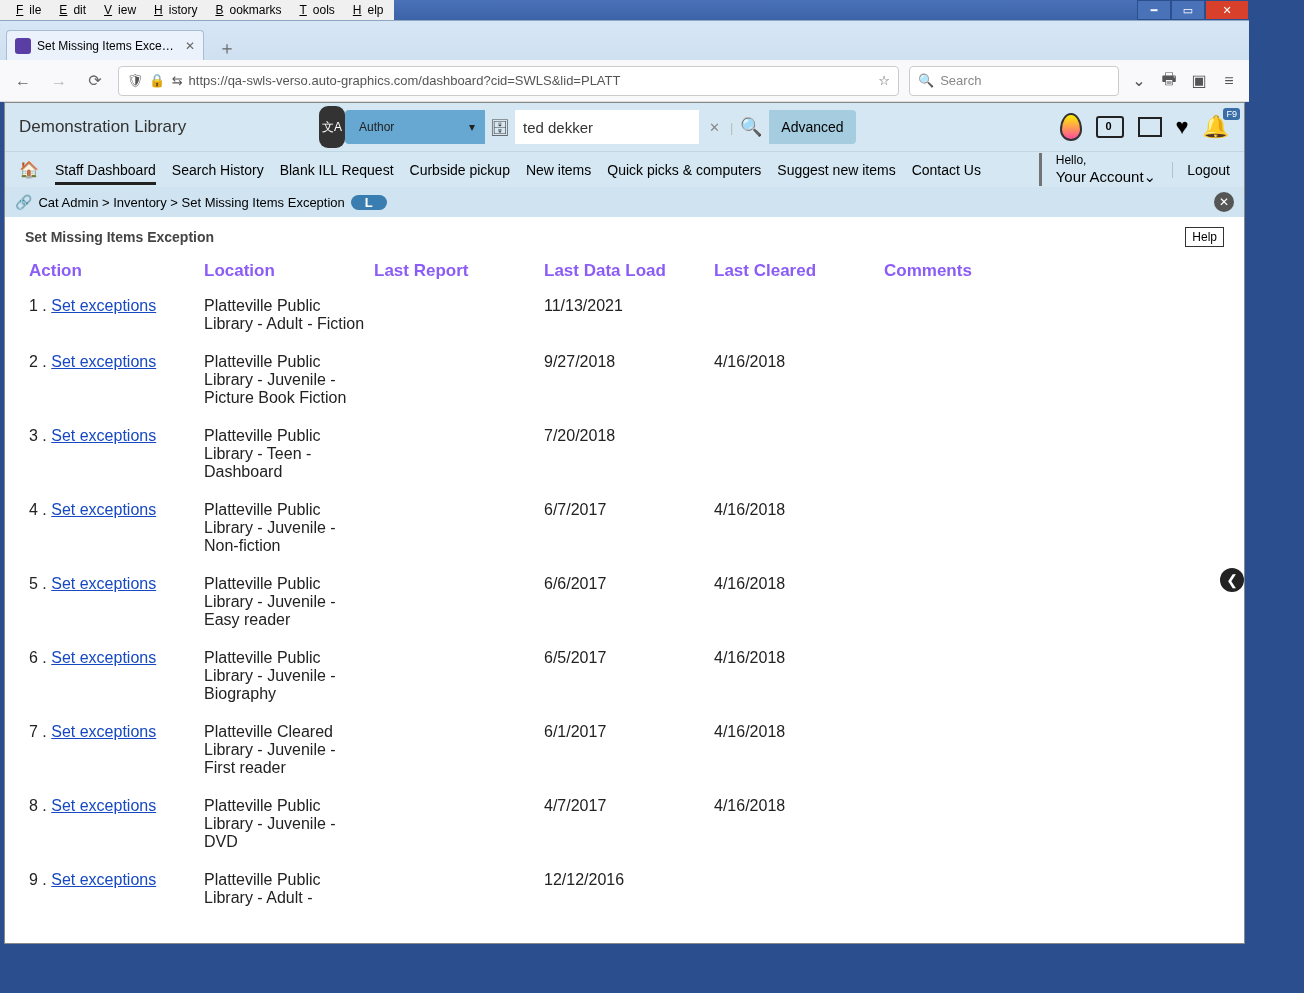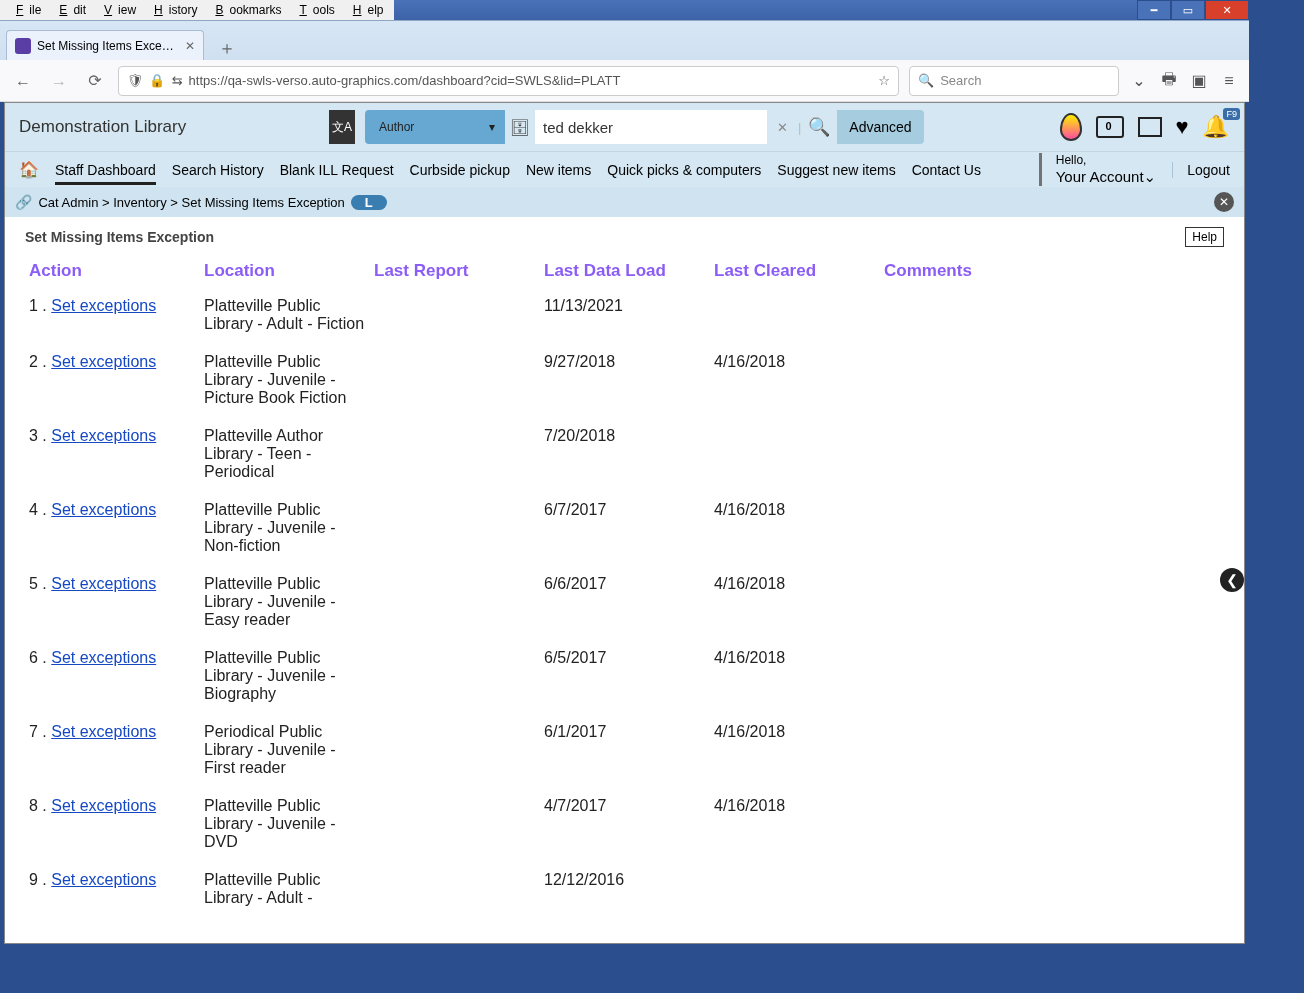--- a/index.html
+++ b/index.html
@@ -20,28 +20,28 @@
   .new-tab { margin-left:8px; color:#666; font-size:18px; padding:0 6px; }
   .toolbar { position:absolute; top:60px; left:0; right:0; height:42px; background:#f9f9fb; border-bottom:1px solid #ddd; display:flex; align-items:center; padding:0 10px; gap:10px; }
   .nav-btn { width:26px; text-align:center; color:#666; font-size:16px; }
   .nav-btn.disabled { color:#bbb; }
   .urlbar { flex:1; height:30px; border:1px solid #ccc; border-radius:4px; background:#fff; display:flex; align-items:center; padding:0 8px; color:#555; font-size:13px; gap:6px; }
   .urlbar .url-text { flex:1; white-space:nowrap; overflow:hidden; }
   .searchbar { width:210px; height:30px; border:1px solid #ccc; border-radius:4px; background:#fff; display:flex; align-items:center; padding:0 8px; color:#888; gap:6px; }
   .tool-icon{ width:20px; text-align:center; color:#555; font-size:16px; }
   
   .app { position:absolute; top:102px; left:4px; right:4px; bottom:4px; background:#fff; border:1px solid #888; display:flex; flex-direction:column; }
-  .app-bar { background:#d5e7f2; height:48px; display:flex; align-items:center; padding:0 14px; gap:10px; }
+  .app-bar { background:#d5e7f2; height:48px; display:flex; align-items:center; padding:0 14px; }
   .app-title { font-size:17px; color:#333; flex:0 0 300px; }
-  .trans-icon { width:26px; height:34px; background:#333; color:#fff; display:flex; align-items:center; justify-content:center; font-size:12px; border-radius:0; }
+  .trans-icon { width:26px; height:42px; background:#333; color:#fff; display:flex; align-items:center; justify-content:center; font-size:12px; border-radius:9px; }
   .searchpanel { display:flex; align-items:center; height:34px; }
   .author-sel { background:#66a8d2; color:#222; height:34px; display:flex; align-items:center; padding:0 28px 0 14px; border-radius:4px 0 0 4px; font-size:12px; position:relative; min-width:140px; }
   .author-sel::after { content:"▾"; position:absolute; right:10px; }
   .db-icon{ width:30px; text-align:center; color:#444; font-size:16px;}
-  .search-input { height:34px; width:232px; border:none; outline:none; font-size:15px; padding:0 8px; background:#fff; color:#333;}
+  .search-input { height:34px; width:184px; border:none; outline:none; font-size:15px; padding:0 8px; background:#fff; color:#333;}
   .clear-x { color:#888; padding:0 10px; }
   .search-go { width:36px; height:34px; background:#d5e7f2; color:#3b7aa8; font-size:18px; display:flex; align-items:center; justify-content:center; }
   .adv { background:#a5ccdf; height:34px; padding:0 12px; display:flex; align-items:center; border-radius:0 4px 4px 0; font-size:14px; }
   .appbar-icons { margin-left:auto; display:flex; align-items:center; gap:14px; }
   .balloon{ width:22px; height:28px; border:2px solid #333; border-radius:50% 50% 50% 50% / 60% 60% 40% 40%; background:linear-gradient(#ffee00,#ff4ea0); }
   .cam{ width:28px; height:22px; border:2px solid #222; border-radius:3px; position:relative;}
   .cam::after{content:"0"; position:absolute; top:2px; left:8px; font-size:11px; font-weight:bold;}
   .list-icon{ width:24px; height:20px; border:2px solid #222;}
   .heart{ font-size:22px; color:#000;}
   .bell{ font-size:22px; color:#333;}
@@ -199,21 +199,21 @@
             <tr>
               <td><span class="idx">2 . </span><a href="#" class="setex">Set exceptions</a></td>
               <td>Platteville Public Library - Juvenile - Picture Book Fiction</td>
               <td></td>
               <td>9/27/2018</td>
               <td>4/16/2018</td>
               <td></td>
             </tr>
             <tr>
               <td><span class="idx">3 . </span><a href="#" class="setex">Set exceptions</a></td>
-              <td>Platteville Author Library - Teen - Periodical</td>
+              <td>Platteville Public Library - Teen - Dashboard</td>
               <td></td>
               <td>7/20/2018</td>
               <td></td>
               <td></td>
             </tr>
             <tr>
               <td><span class="idx">4 . </span><a href="#" class="setex">Set exceptions</a></td>
               <td>Platteville Public Library - Juvenile - Non-fiction</td>
               <td></td>
               <td>6/7/2017</td>
@@ -231,21 +231,21 @@
             <tr>
               <td><span class="idx">6 . </span><a href="#" class="setex">Set exceptions</a></td>
               <td>Platteville Public Library - Juvenile - Biography</td>
               <td></td>
               <td>6/5/2017</td>
               <td>4/16/2018</td>
               <td></td>
             </tr>
             <tr>
               <td><span class="idx">7 . </span><a href="#" class="setex">Set exceptions</a></td>
-              <td>Periodical Public Library - Juvenile - First reader</td>
+              <td>Platteville Cleared Library - Juvenile - First reader</td>
               <td></td>
               <td>6/1/2017</td>
               <td>4/16/2018</td>
               <td></td>
             </tr>
             <tr>
               <td><span class="idx">8 . </span><a href="#" class="setex">Set exceptions</a></td>
               <td>Platteville Public Library - Juvenile - DVD</td>
               <td></td>
               <td>4/7/2017</td>

